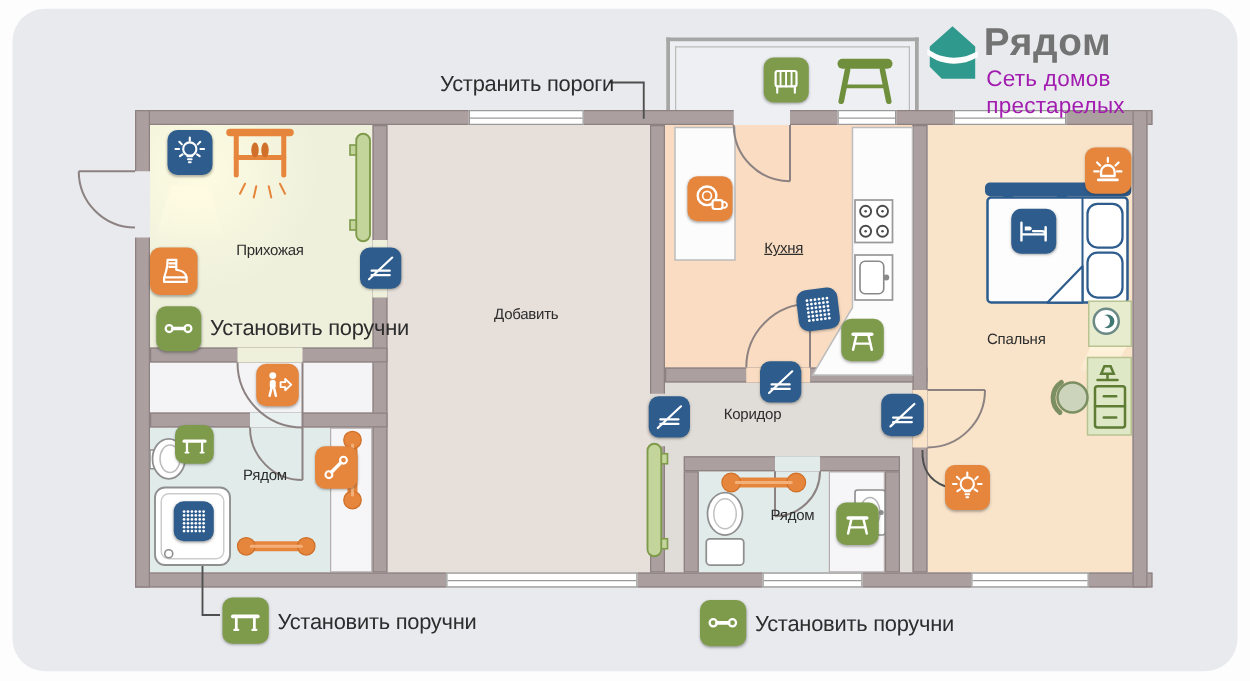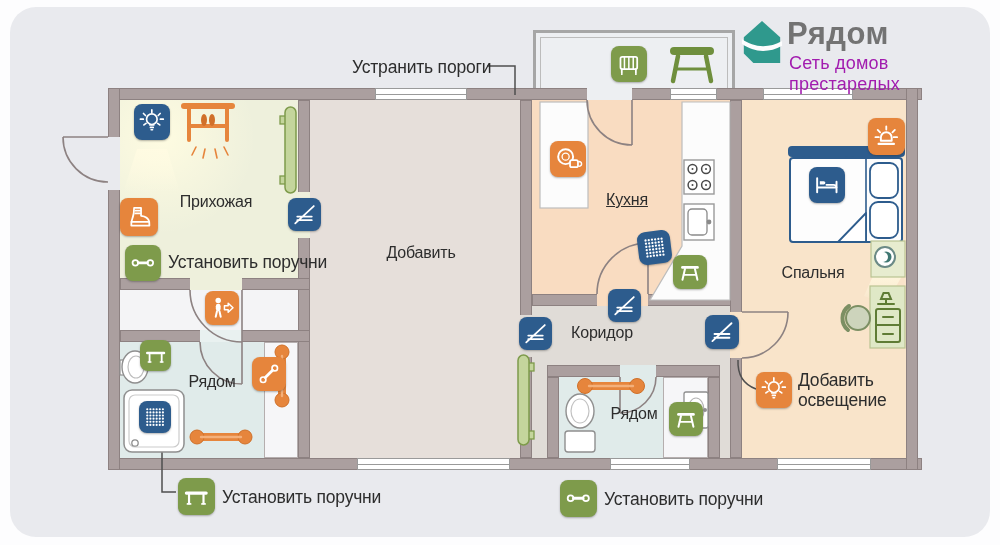--- a/index.html
+++ b/index.html
@@ -10,21 +10,21 @@
   .wall{position:absolute;background:#ab9f9f;border:1px solid #8d8181;box-sizing:border-box;z-index:3;}
   .patch{position:absolute;z-index:4;}
   .window{position:absolute;background:#fff;border:1px solid #9a9a9a;box-sizing:border-box;z-index:5;}
   .window:after{content:"";position:absolute;left:0;right:0;top:48%;border-top:1px solid #9a9a9a;}
   .niche{position:absolute;background:#f6f6f8;border:1px solid #b5aeae;box-sizing:border-box;z-index:2;}
   #overlay{position:absolute;left:0;top:0;z-index:6;}
   .ic{position:absolute;border-radius:8px;display:flex;align-items:center;justify-content:center;
       box-shadow:0 1px 2px rgba(40,40,40,.35);z-index:8;}
   .ic svg{width:88%;height:88%;}
   .ic.blue{background:#2d5c8d;} .ic.orange{background:#e6853c;} .ic.green{background:#7e9b4b;}
-  .lbl{position:absolute;font-size:16px;color:#2d2d2d;white-space:nowrap;z-index:9;letter-spacing:-0.2px;}
+  .lbl{position:absolute;font-size:12px;color:#2d2d2d;white-space:nowrap;z-index:9;letter-spacing:-0.2px;}
   .lbl.c{transform:translateX(-50%);}
   .note{position:absolute;font-size:17.5px;color:#2d2d2d;z-index:9;letter-spacing:-0.2px;}
   #brand-name{position:absolute;left:787px;top:16px;font-size:31px;font-weight:bold;color:#737373;letter-spacing:.5px;z-index:9;}
   #brand-tagline{position:absolute;left:789px;top:53px;font-size:18px;color:#a21caf;letter-spacing:.2px;z-index:9;}
   #balcony{position:absolute;left:533px;top:30px;width:202px;height:58px;border:3px solid #a6a6a6;border-bottom:none;background:#edeff2;z-index:1;box-sizing:border-box;}
   #balcony .inner{position:absolute;left:4px;top:4px;right:4px;bottom:0;border:1px solid #bcbcbc;border-bottom:none;}
 </style>
 </head>
 <body>
 
@@ -460,16 +460,15 @@
   <div class="lbl c" style="left:216px;top:193px;">Прихожая</div>
   <div class="lbl c" style="left:421px;top:244px;">Добавить</div>
   <div class="lbl c" style="left:627px;top:191px;text-decoration:underline;">Кухня</div>
   <div class="lbl c" style="left:813px;top:264px;">Спальня</div>
   <div class="lbl c" style="left:212px;top:373px;">Рядом</div>
   <div class="lbl c" style="left:602px;top:324px;">Коридор</div>
   <div class="lbl c" style="left:634px;top:405px;">Рядом</div>
 
   <div class="note" style="left:352px;top:57px;white-space:nowrap;text-align:center;">Устранить пороги</div>
   <div class="note" style="left:168px;top:252px;white-space:nowrap;">Установить поручни</div>
-  <div class="note" style="left:798px;top:371px;width:100px;line-height:1.14;">Добавить освещение</div>
   <div class="note" style="left:222px;top:487px;white-space:nowrap;">Установить поручни</div>
   <div class="note" style="left:604px;top:489px;white-space:nowrap;">Установить поручни</div>
 </div>
 
 </body></html>

